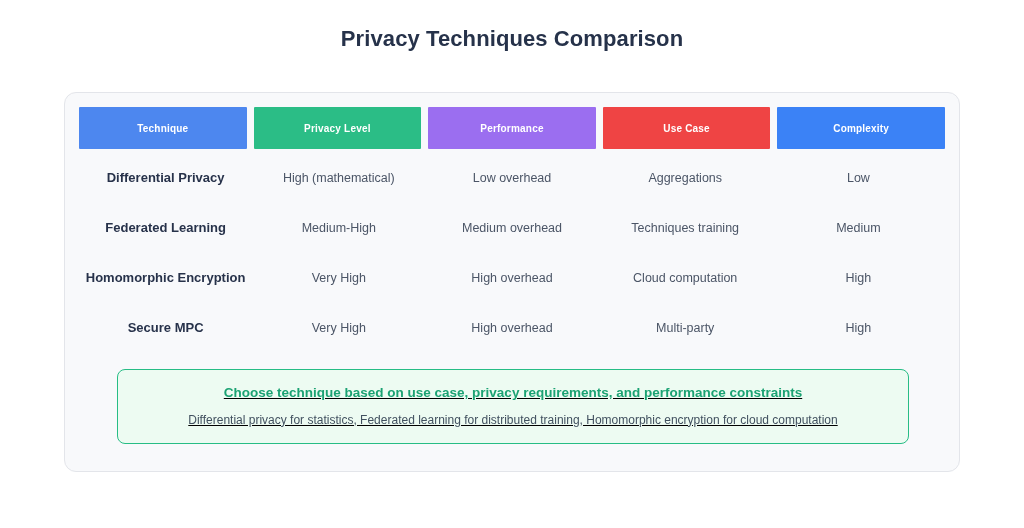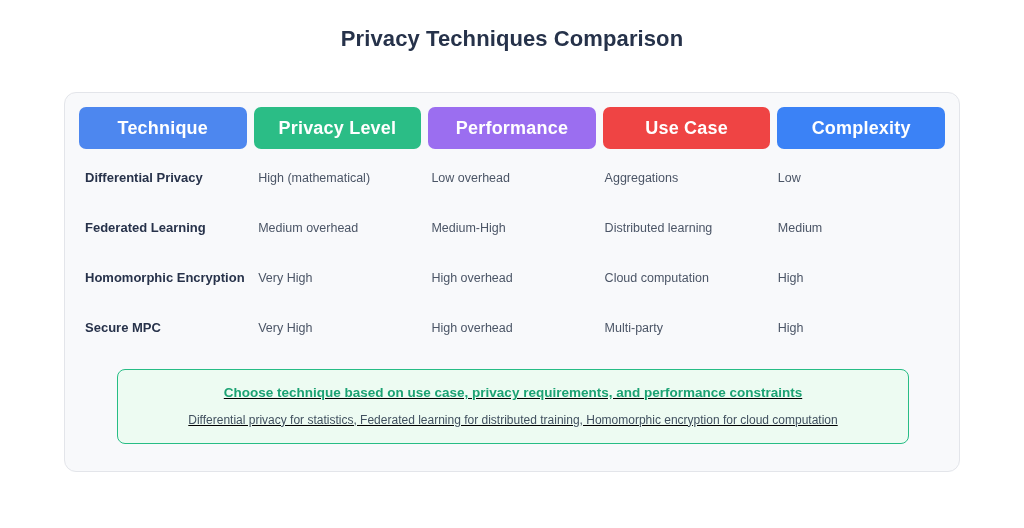--- a/index.html
+++ b/index.html
@@ -47,44 +47,44 @@
 
   .header-row {
     display: flex;
     gap: 7px;
     padding: 0 0 0 0;
   }
 
   .header-cell {
     flex: 1 1 0;
     height: 42px;
-    border-radius: 7px;
+    border-radius: 1px;
     display: flex;
     align-items: center;
     justify-content: center;
     color: #ffffff;
-    font-size: 18px;
+    font-size: 10px;
     font-weight: bold;
     letter-spacing: 0.2px;
     user-select: none;
   }
 
   .table-body {
     margin-top: 4px;
   }
 
   .data-row {
     display: flex;
     height: 50px;
     align-items: center;
   }
 
   .data-cell {
     flex: 1 1 0;
-    text-align: left;
+    text-align: center;
     font-size: 12.5px;
     color: #4b5566;
     padding: 0 6px;
     box-sizing: border-box;
     line-height: 1.3;
   }
 
   .data-cell.first {
     font-weight: bold;
     color: #27324a;
@@ -151,23 +151,23 @@
       <div class="data-row">
         <div class="data-cell first">Differential Privacy</div>
         <div class="data-cell">High (mathematical)</div>
         <div class="data-cell">Low overhead</div>
         <div class="data-cell">Aggregations</div>
         <div class="data-cell">Low</div>
       </div>
 
       <div class="data-row">
         <div class="data-cell first">Federated Learning</div>
+        <div class="data-cell">Medium-High</div>
         <div class="data-cell">Medium overhead</div>
-        <div class="data-cell">Medium-High</div>
-        <div class="data-cell">Distributed learning</div>
+        <div class="data-cell">Techniques training</div>
         <div class="data-cell">Medium</div>
       </div>
 
       <div class="data-row">
         <div class="data-cell first">Homomorphic Encryption</div>
         <div class="data-cell">Very High</div>
         <div class="data-cell">High overhead</div>
         <div class="data-cell">Cloud computation</div>
         <div class="data-cell">High</div>
       </div>

